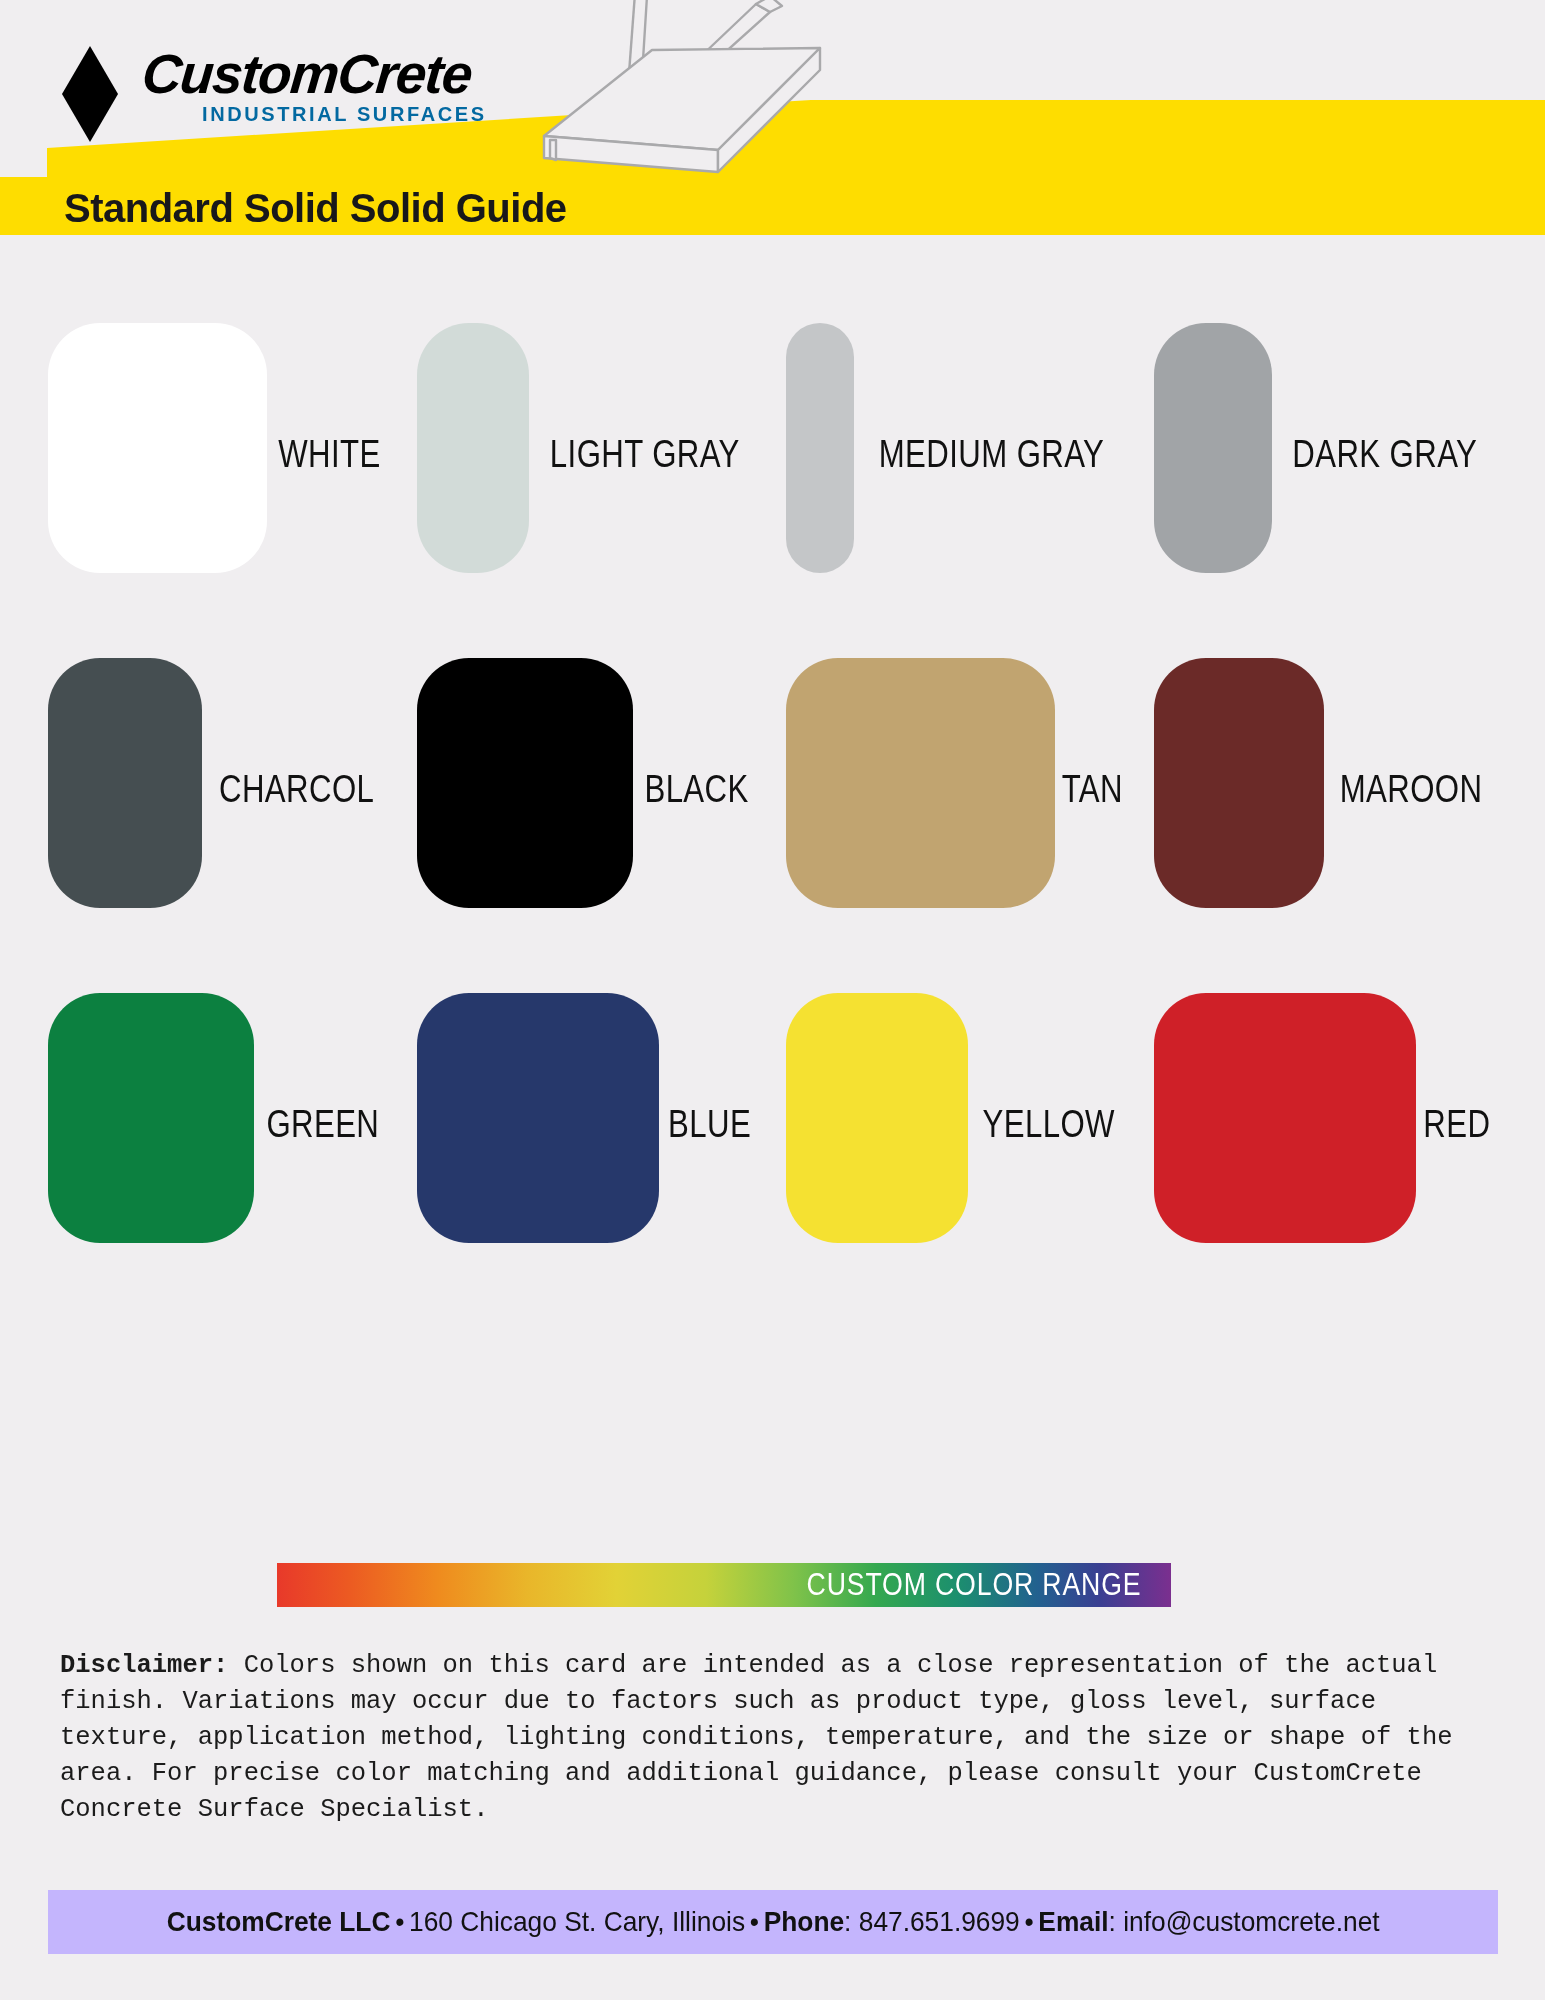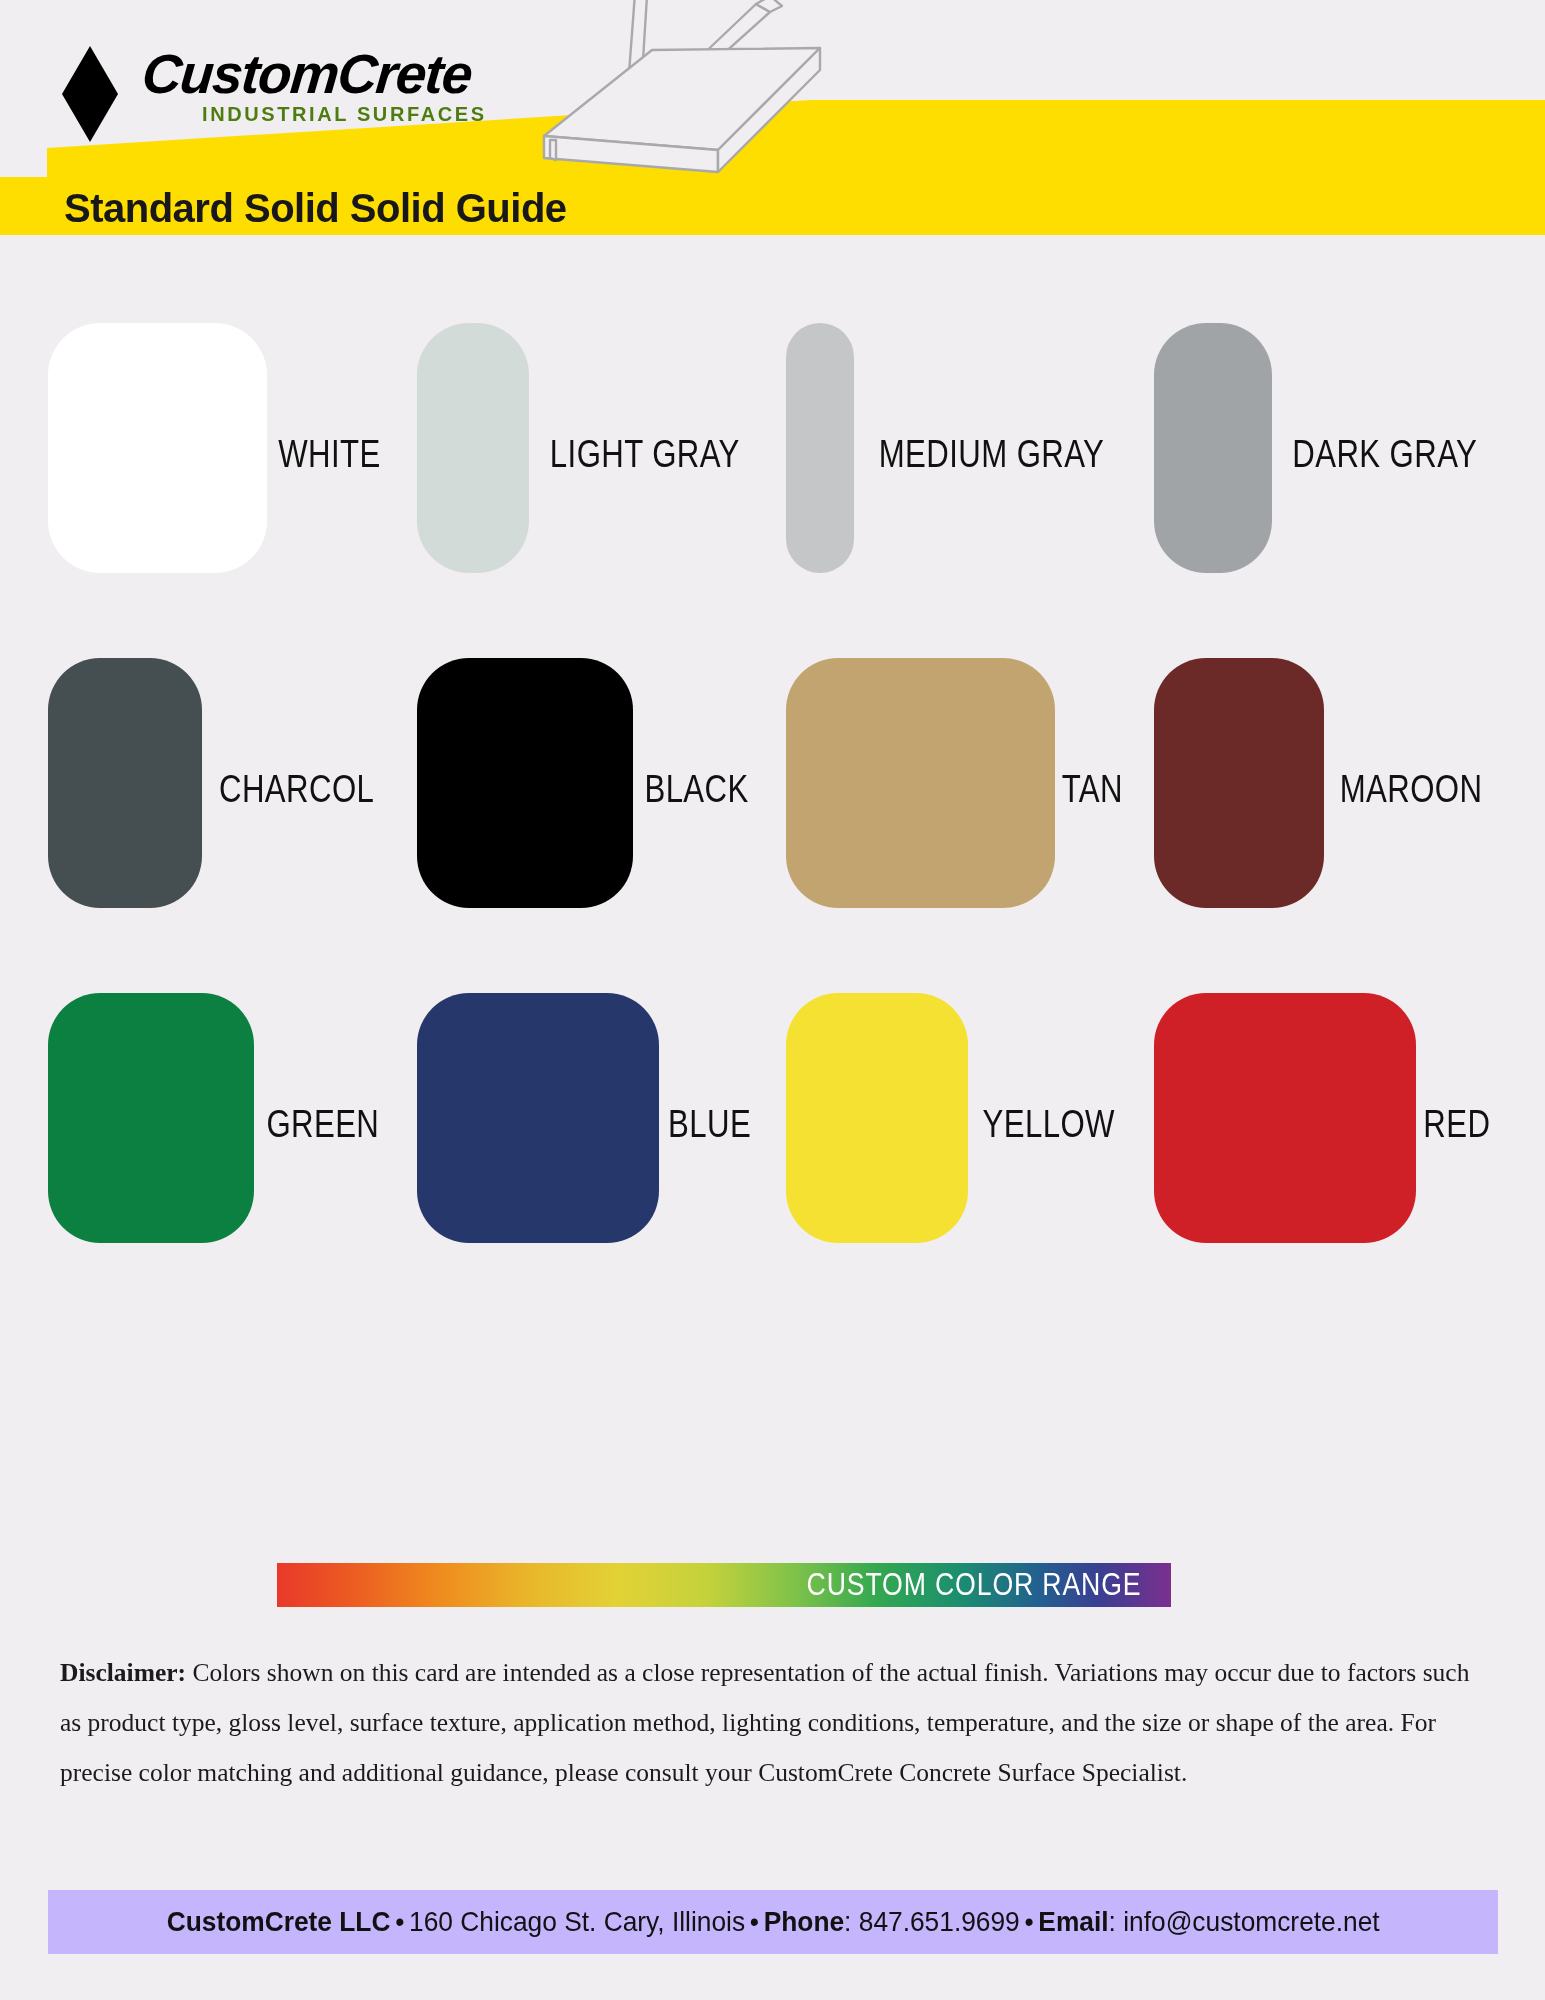--- a/index.html
+++ b/index.html
@@ -27,21 +27,21 @@
   .logo-word {
     font-family:"Liberation Sans", sans-serif;
     font-weight:bold; font-style:italic;
     font-size:55px; line-height:0.95; color:#000;
     letter-spacing:-1.5px;
     transform:skewX(-5deg);
     transform-origin:left bottom;
   }
   .logo-sub {
     font-family:"Liberation Sans", sans-serif;
-    font-weight:bold; font-size:20px; color:#4d7c0f;
+    font-weight:bold; font-size:20px; color:#0369a1;
     letter-spacing:2.6px; margin-top:3px; margin-left:62px;
   }
 
   
   .squeegee { position:absolute; left:520px; top:-10px; width:380px; height:190px; }
 
   
   .yellow-band {
     position:absolute; left:0; top:100px; width:1545px; height:135px;
     background:#fedd00;
@@ -106,22 +106,22 @@
     display:flex; align-items:center;
     font-family:"Liberation Sans Narrow","Liberation Sans", sans-serif;
     font-size:31px; color:#fff; letter-spacing:1px;
     transform:scaleX(0.86); transform-origin:right center;
     white-space:nowrap;
   }
 
   
   .disclaimer {
     position:absolute; left:60px; top:1648px; width:1430px;
-    font-family:Liberation Serif, serif;
-    font-size:25.5px; line-height:50px; color:#1b1b1b;
+    font-family:Liberation Mono, monospace;
+    font-size:25.5px; line-height:36px; color:#1b1b1b;
   }
   .disclaimer b { font-weight:bold; }
 
   
   .footer {
     position:absolute; left:48px; bottom:46px;
     width:1450px; height:64px;
     background:#c4b5fd;
     display:flex; align-items:center; justify-content:center;
   }

